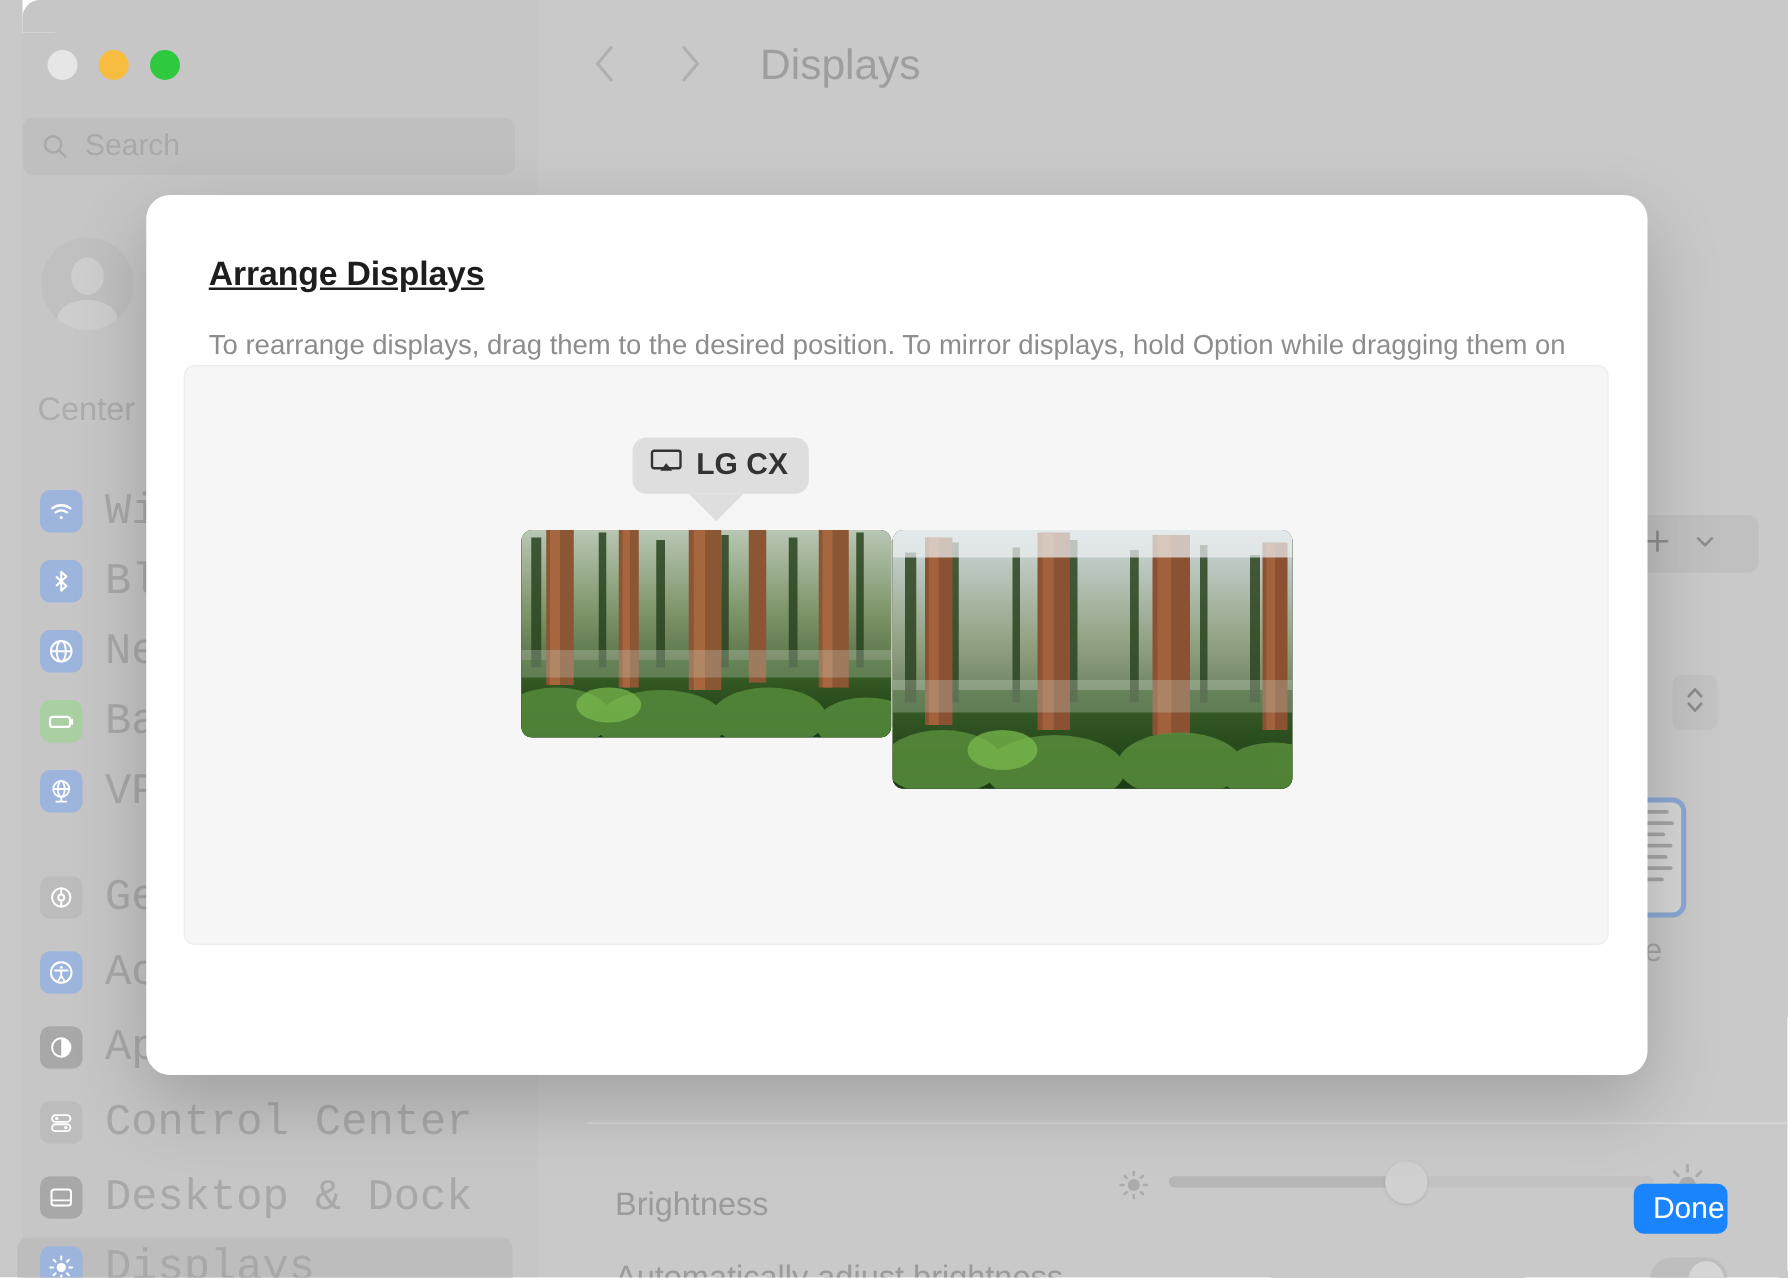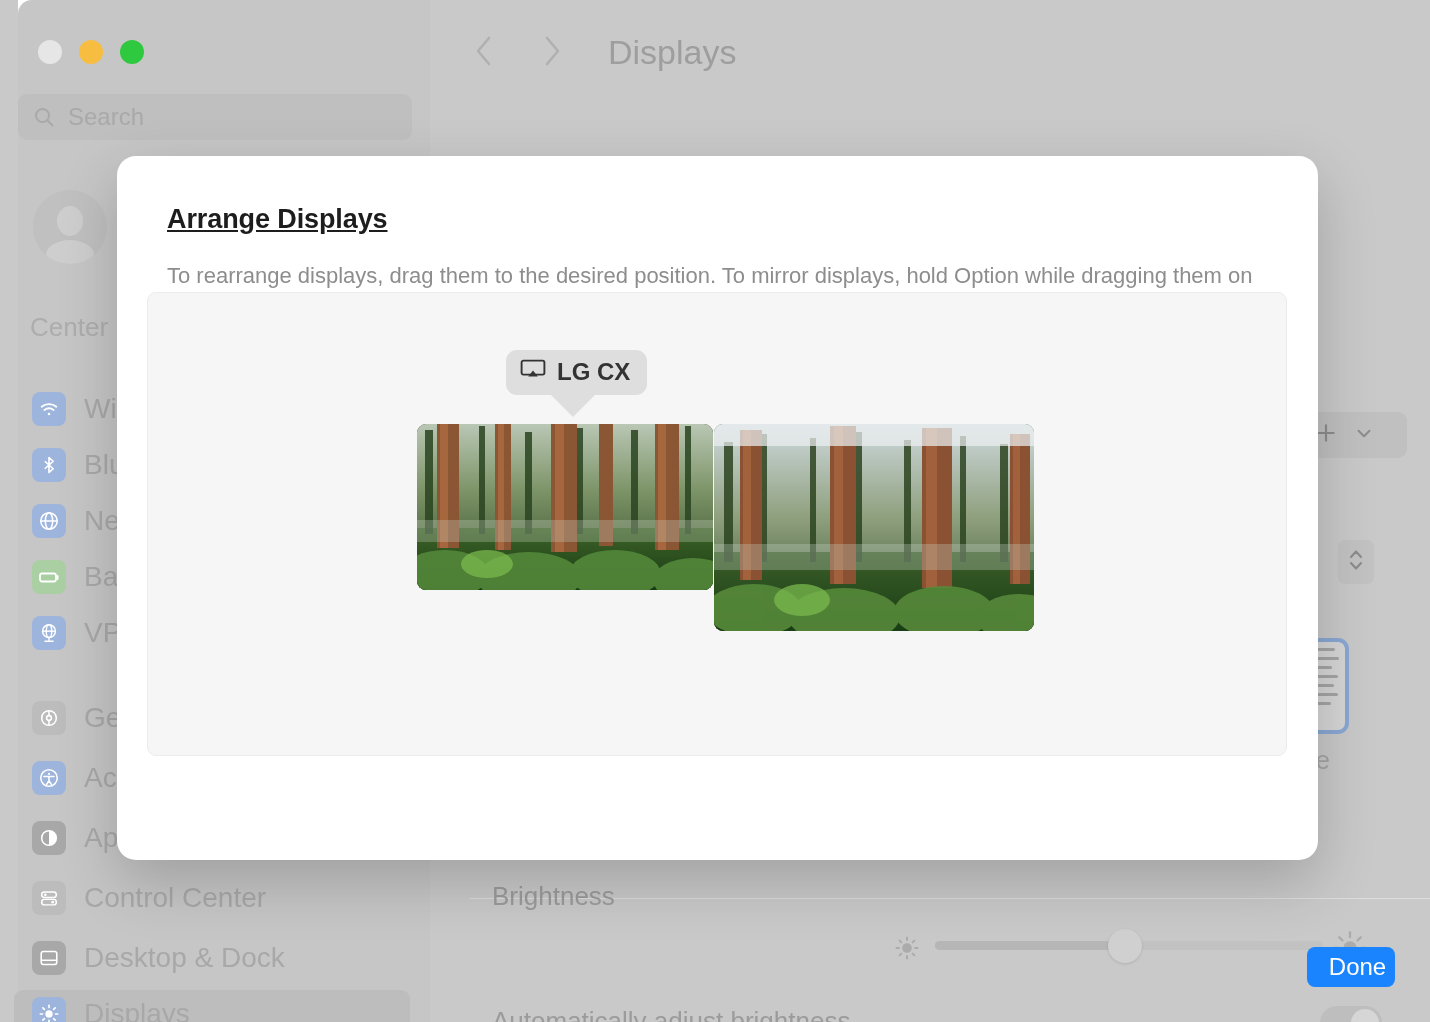--- a/index.html
+++ b/index.html
@@ -69,21 +69,21 @@
     position: absolute; left: 14px; width: 396px; height: 48px;
     display: flex; align-items: center; gap: 18px; padding-left: 18px;
     border-radius: 9px;
   }
   .side-row.selected { background: #bdbdbd; }
   .side-icon {
     width: 34px; height: 34px; border-radius: 8px; flex: none;
     display:flex; align-items:center; justify-content:center;
     color:#ffffff;
   }
-  .side-label { font-size: 28px; color: #a8a8a8; white-space: nowrap; }
+  .side-label { font-size: 35px; color: #a8a8a8; white-space: nowrap; font-family: Liberation Mono, monospace; }
 
   .ic-wifi  { background:#9db4dd; }
   .ic-bt    { background:#9db4dd; }
   .ic-net   { background:#9db4dd; }
   .ic-batt  { background:#a9cfa3; }
   .ic-vpn   { background:#9db4dd; }
   .ic-gen   { background:#bcbcbc; }
   .ic-acc   { background:#9db4dd; }
   .ic-app   { background:#a8a8a8; }
   .ic-cc    { background:#bcbcbc; }
@@ -126,21 +126,21 @@
   .res-thumb .ln {
     height: 3px; background: #a5a5a5; margin-bottom: 6px; border-radius: 2px;
   }
   .res-caption {
     position:absolute; left: 1288px; top: 745px;
     font-size: 26px; color: #a5a5a5;
   }
 
   
   .brightness-label {
-    position:absolute; left: 492px; top: 881px;
+    position:absolute; left: 492px; top: 948px;
     font-size: 26px; color: #9b9b9b;
   }
   .sun-sm { position:absolute; left: 890px; top: 931px; color:#ababab; }
   .sun-lg { position:absolute; left: 1330px; top: 928px; color:#ababab; }
   .slider-track {
     position:absolute; left: 935px; top: 941px; width: 388px; height: 9px;
     background: #c2c2c2; border-radius: 5px;
   }
   .slider-fill {
     position:absolute; left:0; top:0; height:9px; border-radius:5px;
@@ -217,21 +217,21 @@
   .menubar-strip {
     position:absolute; left:0; top:0; right:0; height: 22px;
     background: rgba(235,238,240,.72);
   }
   #display-left  { left: 417px; top: 424px; width: 296px; height: 166px; z-index: 2; }
   #display-right { left: 714px; top: 424px; width: 320px; height: 207px; z-index: 1; }
 
   
   .done-btn {
     position:absolute; left: 1190px; top: 791px;
-    width: 88px; height: 40px; border-radius: 8px;
+    width: 75px; height: 40px; border-radius: 8px;
     background: #1a84ff; color:#ffffff;
     font-size: 24px; border:none; cursor:pointer;
     display:flex; align-items:center; justify-content:center;
     font-family: "Liberation Sans", sans-serif;
     padding-left: 13px;
   }
 </style>
 </head>
 <body>
 

